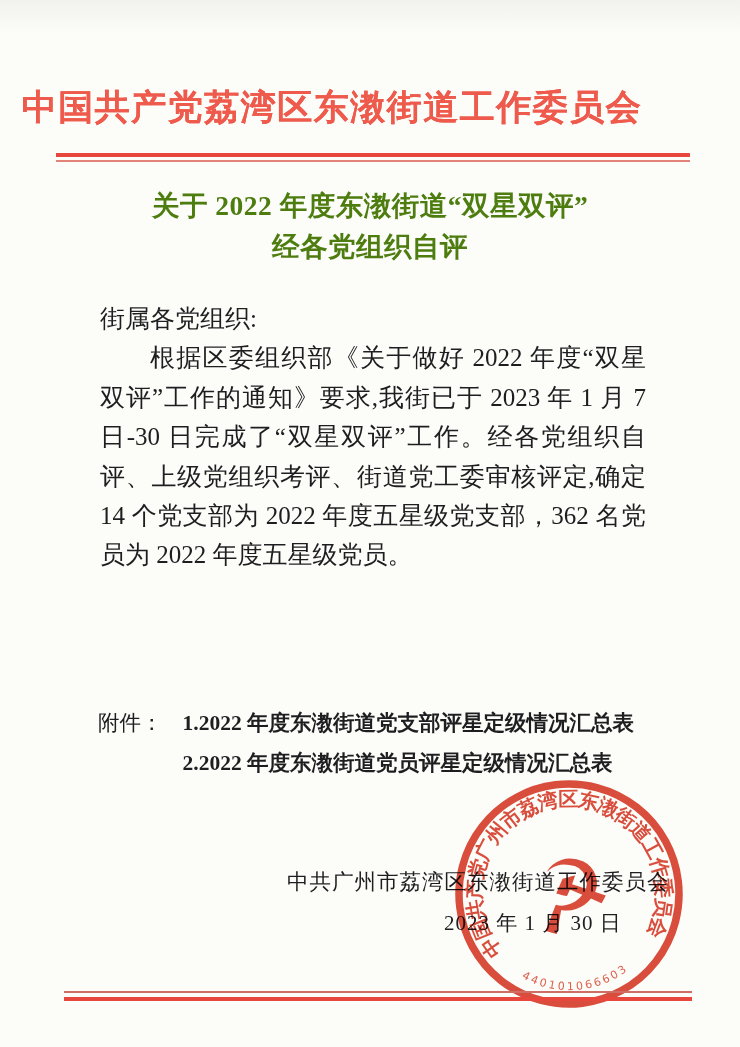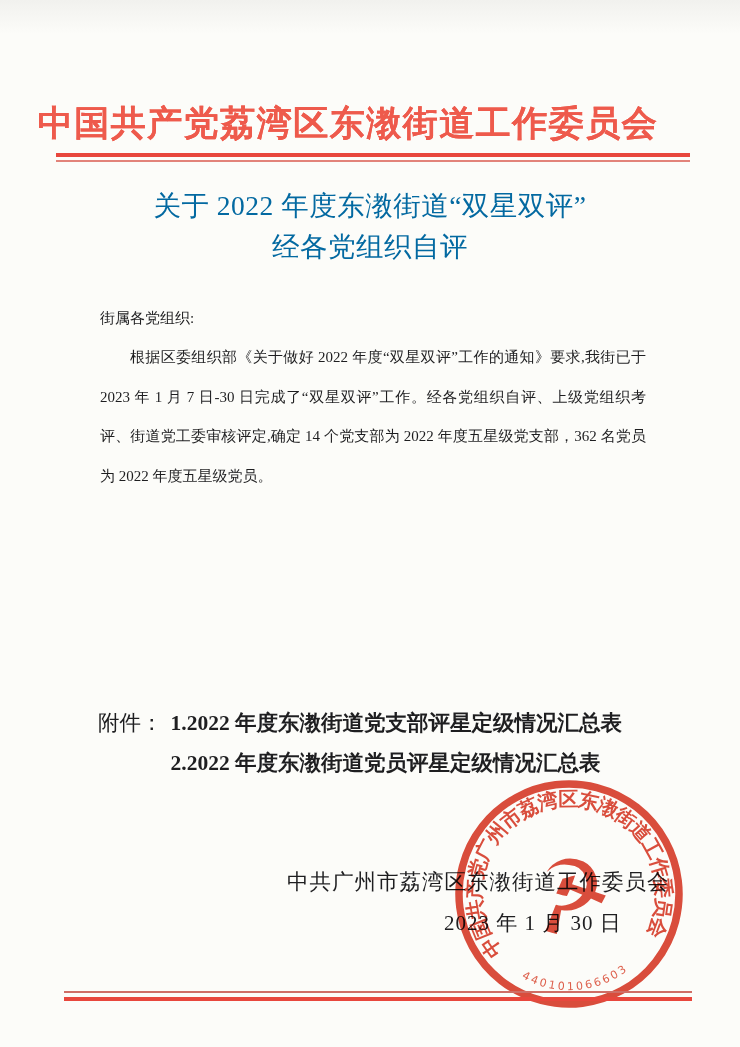--- a/index.html
+++ b/index.html
@@ -16,57 +16,57 @@
     background:linear-gradient(#f1f1ee, rgba(241,241,238,0));
   }
   
   .org-header{
     position:absolute;top:84px;left:0;width:664px;
     text-align:center;
     font-size:35px;font-weight:bold;
     letter-spacing:1.5px;
     color:#ee5a4c;
     text-shadow:0 0 .4px #ee5a4c;
-    margin:16px;
+    margin:0;
   }
   .rule-thick-top{
     position:absolute;top:153px;left:56px;width:634px;height:4px;
     background:#e8473d;
   }
   .rule-thin-top{
     position:absolute;top:160px;left:56px;width:634px;height:1.6px;
     background:#e2837a;
   }
   
   .doc-title{
     position:absolute;top:185px;left:0;width:740px;
     text-align:center;
-    font-size:27.5px;font-weight:normal;
+    font-size:27.5px;font-weight:bold;
     line-height:41px;
-    color:#0369a1;
+    color:#4d7c0f;
     margin:0;
     letter-spacing:.5px;
   }
   
   .body-block{
     position:absolute;top:299px;left:100px;width:546px;
-    font-size:15px;line-height:39.4px;
+    font-size:25px;line-height:39.4px;
     text-align:justify;
     color:#1e1e20;
   }
   .body-block p{margin:0;}
   .para{text-indent:2em;}
   
   .attachments{
     position:absolute;top:704px;left:98px;width:560px;
     font-size:21.5px;line-height:39.5px;
     display:flex;align-items:flex-start;
     color:#1e1e20;
   }
-  .att-label{white-space:nowrap;margin-right:8px;}
+  .att-label{white-space:nowrap;margin-right:20px;}
   .att-items{display:block;font-weight:bold;}
   .att-item{white-space:nowrap;}
   
   .sig-org{
     position:absolute;top:867px;left:287px;width:362px;
     font-size:21.5px;letter-spacing:1px;white-space:nowrap;
     color:#1e1e20;
   }
   .sig-date{
     position:absolute;top:909px;left:444px;width:200px;

